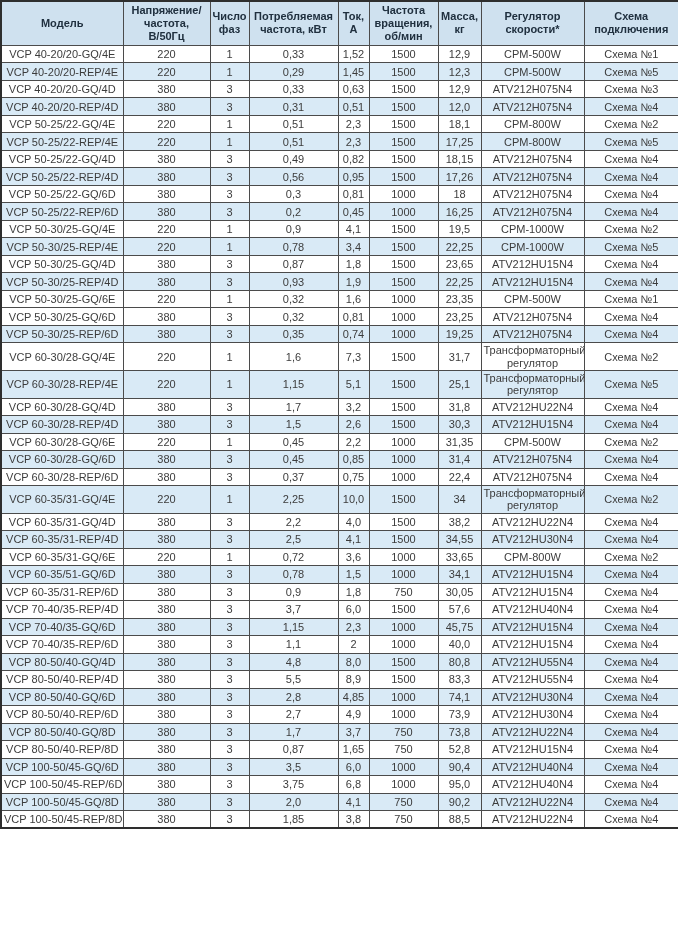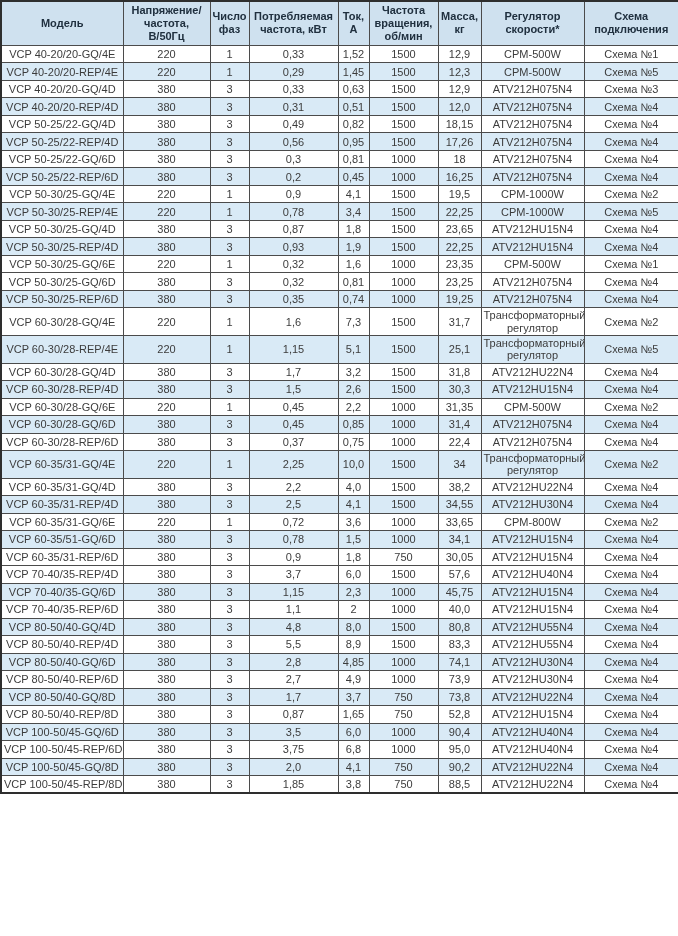--- a/index.html
+++ b/index.html
@@ -122,20 +122,42 @@
           <td>380</td>
           <td>3</td>
           <td>0,31</td>
           <td>0,51</td>
           <td>1500</td>
           <td>12,0</td>
           <td>ATV212H075N4</td>
           <td>Схема №4</td>
         </tr>
         <tr>
+          <td class="model-cell">VCP 50-25/22-GQ/4E</td>
+          <td>220</td>
+          <td>1</td>
+          <td>0,51</td>
+          <td>2,3</td>
+          <td>1500</td>
+          <td>18,1</td>
+          <td>CPM-800W</td>
+          <td>Схема №2</td>
+        </tr>
+        <tr class="shaded">
+          <td class="model-cell">VCP 50-25/22-REP/4E</td>
+          <td>220</td>
+          <td>1</td>
+          <td>0,51</td>
+          <td>2,3</td>
+          <td>1500</td>
+          <td>17,25</td>
+          <td>CPM-800W</td>
+          <td>Схема №5</td>
+        </tr>
+        <tr>
           <td class="model-cell">VCP 50-25/22-GQ/4D</td>
           <td>380</td>
           <td>3</td>
           <td>0,49</td>
           <td>0,82</td>
           <td>1500</td>
           <td>18,15</td>
           <td>ATV212H075N4</td>
           <td>Схема №4</td>
         </tr>

